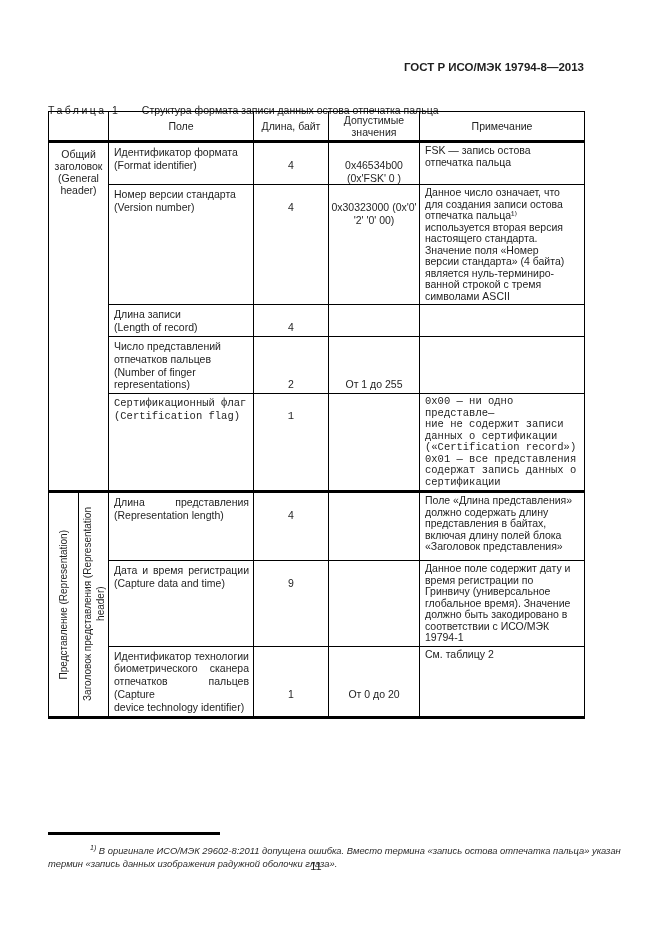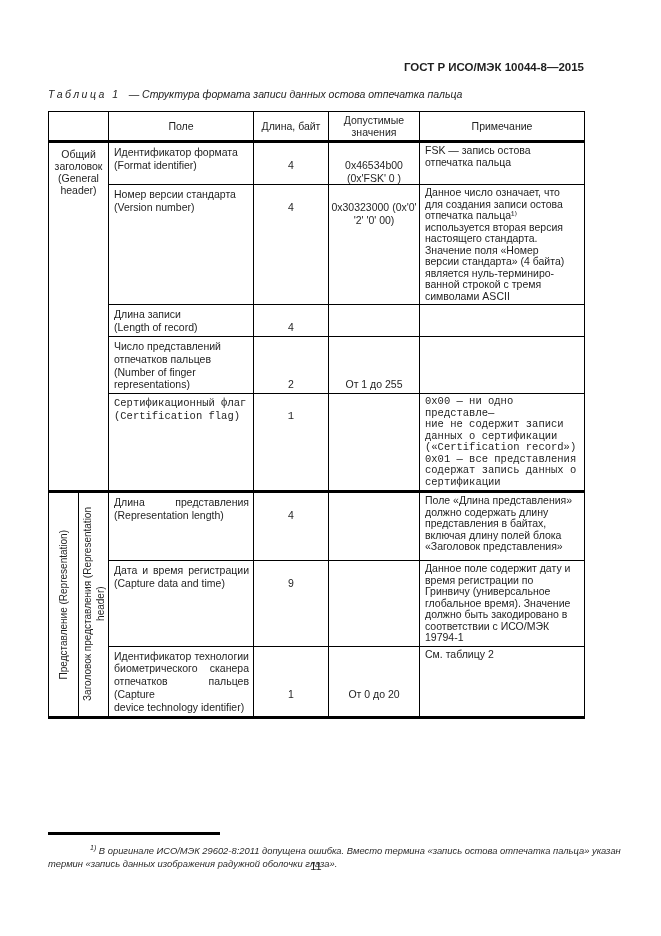--- a/index.html
+++ b/index.html
@@ -7,22 +7,22 @@
   body {
     width: 661px; height: 936px; position: relative;
     font-family: "Liberation Sans", "DejaVu Sans", sans-serif;
     color: #1e1e1e;
   }
   .doc-header {
     position: absolute; top: 61px; left: 48px; width: 536px;
     text-align: right; font-weight: bold; font-size: 11.5px;
   }
   .caption {
-    position: absolute; top: 88px; left: 48px; width: 580px;
-    font-size: 10.5px; white-space: nowrap; font-style: italic;
+    position: absolute; top: 104px; left: 48px; width: 580px;
+    font-size: 10.5px; white-space: nowrap;
   }
   .caption .lbl { letter-spacing: 2.5px; margin-right: 8px; }
   .tablewrap { position: absolute; top: 111px; left: 48px; }
   table { border-collapse: collapse; table-layout: fixed; width: 536px; font-size: 10.5px; color: #1e1e1e; }
   th, td { border: 1px solid #000; padding: 0; vertical-align: top; overflow: hidden; }
   thead th {
     height: 28px; vertical-align: middle; text-align: center;
     font-weight: normal; font-size: 10.5px; line-height: 12px;
     border-bottom: 3px solid #000; padding: 2px;
   }
@@ -45,21 +45,21 @@
     position: absolute; left: 48px; top: 842px; width: 570px;
     font-style: italic; font-size: 9.4px; line-height: 12.5px; color: #2a2a2a;
   }
   .fn .l1 { padding-left: 42px; white-space: nowrap; }
   .fn sup { font-size: 7px; font-style: italic; }
   .pageno { position: absolute; top: 860px; left: 48px; width: 536px; text-align: center; font-size: 11px; }
 </style>
 </head>
 <body>
 
-<div class="doc-header">ГОСТ Р ИСО/МЭК 10044-8—2015</div>
+<div class="doc-header">ГОСТ Р ИСО/МЭК 19794-8—2013</div>
 
 <div class="caption"><span class="lbl">Таблица 1</span><span>— Структура формата записи данных остова отпечатка пальца</span></div>
 
 <div class="tablewrap">
   <table>
     <colgroup>
       <col style="width:30px">
         <col style="width:30px">
         <col style="width:145px">
       <col style="width:75px">

